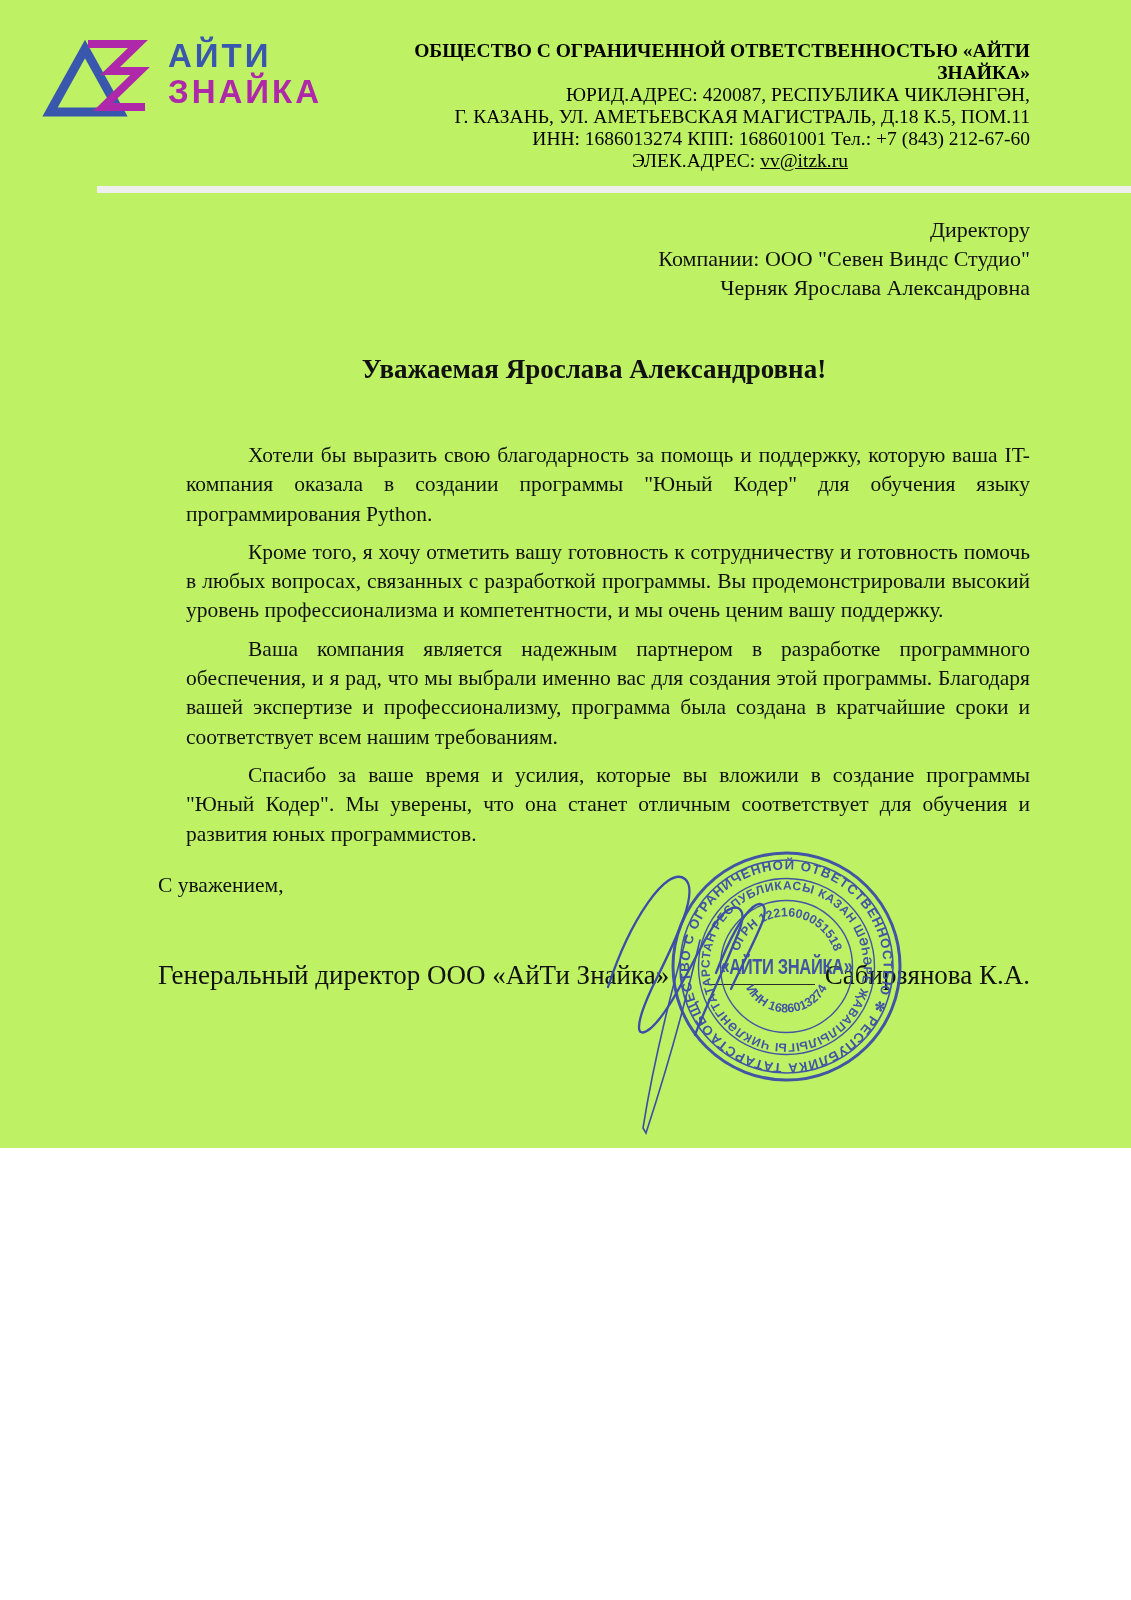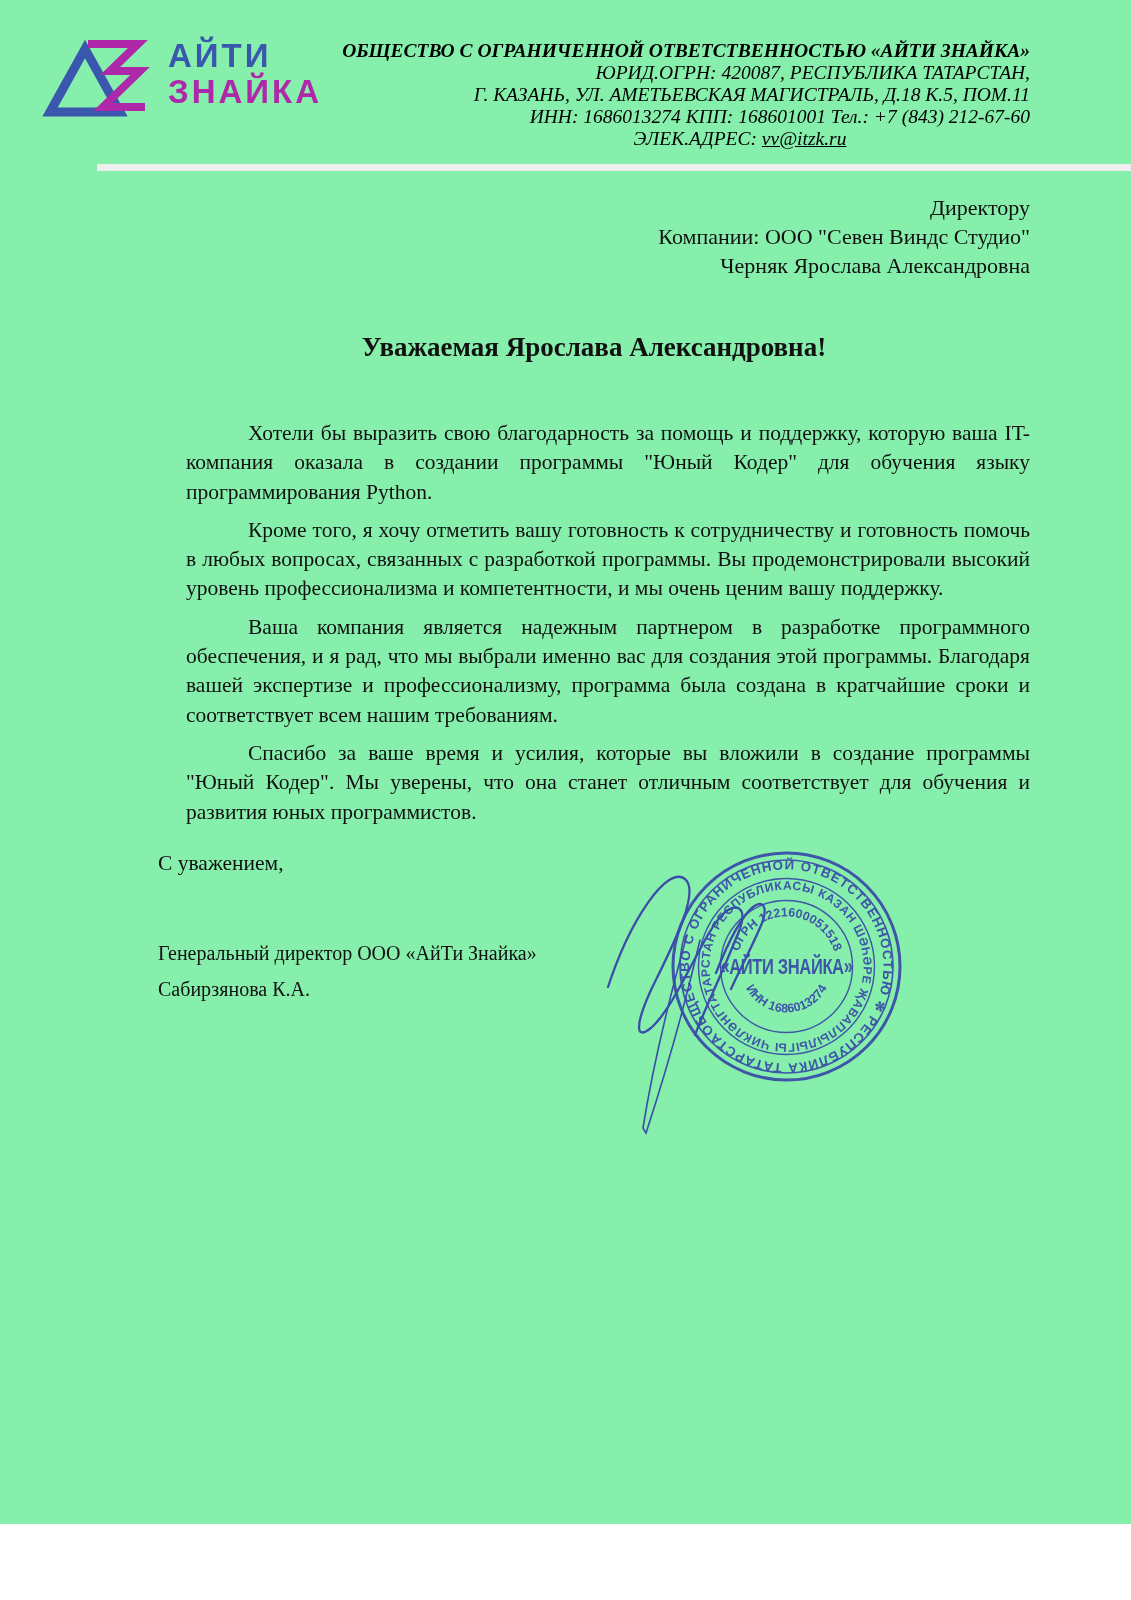--- a/index.html
+++ b/index.html
@@ -1,51 +1,51 @@
 <!DOCTYPE html>
 <html lang="ru"><head>
 <meta charset="utf-8">
 <style>
   html,body{margin:0;padding:0;background:#ffffff;}
   body{
     width:1131px;height:1600px;position:relative;overflow:hidden;
     font-family:"Liberation Serif", serif;color:#111;
     -webkit-font-smoothing:antialiased;
   }
-  .page{position:relative;width:1131px;height:1524px;background:#86efac;}
+  .page{position:relative;width:1131px;height:1148px;background:#bef264;}
 
   
   .letterhead{display:flex;align-items:flex-start;padding-top:36px;}
   .logo{display:flex;align-items:flex-start;margin-left:40px;width:300px;flex:0 0 auto;}
   .logo-mark{flex:0 0 auto;}
   .logo-text{margin-left:16px;margin-top:2px;font-family:"Liberation Sans",sans-serif;
     font-weight:bold;font-size:33px;line-height:36px;letter-spacing:3px;}
   .logo-text .lt1{color:#3a57ae;display:block;}
   .logo-text .lt2{color:#ae28a9;display:block;}
 
   .company-info{flex:1 1 auto;margin-right:101px;margin-top:4px;text-align:right;
-    font-size:19.5px;line-height:22px;color:#000;font-style:italic;}
+    font-size:19.5px;line-height:22px;color:#000;}
   .company-info .c-name{font-weight:bold;}
   .company-info .email-line{text-align:center;padding-left:110px;}
   .email-link{text-decoration:underline;color:#000;}
 
   .divider{margin:14px 0 0 97px;height:7px;background:#efefef;}
 
   
   .letter{margin:22px 101px 0 158px;width:872px;}
   .ref-line{font-size:22px;line-height:28px;}
   .addressee{text-align:right;font-size:22px;line-height:29px;margin-top:1px;}
   .salutation{text-align:center;font-weight:bold;font-size:27px;margin:52px 0 0 0;line-height:30px;}
   .paragraphs{margin-top:57px;margin-left:28px;}
   .paragraphs p{
     margin:0 0 9px 0;text-align:justify;text-indent:62px;
     font-size:21.5px;line-height:29.3px;
   }
   .closing{font-size:21.5px;line-height:29px;margin-top:22px;}
-  .sign-row{display:flex;align-items:baseline;margin-top:61px;font-size:20px;line-height:29px;flex-direction:column;}
+  .sign-row{display:flex;align-items:baseline;margin-top:61px;font-size:27px;line-height:29px;}
   .sign-title{white-space:nowrap;}
   .sign-line{flex:1 1 auto;border-bottom:1.6px solid #2a2a2a;height:1px;
     align-self:flex-end;margin:0 10px 5px 36px;}
   .sign-name{white-space:nowrap;}
 
   
   .stamp{position:absolute;left:669px;top:849px;opacity:.95;z-index:3;}
   .stamp text{font-family:"Liberation Sans",sans-serif;font-weight:bold;}
   .autograph{position:absolute;left:575px;top:845px;z-index:4;}
 </style>
@@ -60,21 +60,21 @@
         <path d="M 10 76 L 45 13 L 80 76 Z" fill="none" stroke="#3a57ae" stroke-width="9" stroke-linejoin="miter"></path>
         <path d="M 48 8 L 98 8 L 70 35 L 100 35 L 63 71 L 105 71" fill="none" stroke="#ae28a9" stroke-width="8" stroke-linejoin="miter"></path>
       </svg>
       <div class="logo-text">
         <span class="lt1">АЙТИ</span>
         <span class="lt2">ЗНАЙКА</span>
       </div>
     </div>
     <div class="company-info">
       <div class="c-name">ОБЩЕСТВО С ОГРАНИЧЕННОЙ ОТВЕТСТВЕННОСТЬЮ «АЙТИ ЗНАЙКА»</div>
-      <div>ЮРИД.ОГРН: 420087, РЕСПУБЛИКА ТАТАРСТАН,</div>
+      <div>ЮРИД.АДРЕС: 420087, РЕСПУБЛИКА ЧИКЛӘНГӘН,</div>
       <div>Г. КАЗАНЬ, УЛ. АМЕТЬЕВСКАЯ МАГИСТРАЛЬ, Д.18 К.5, ПОМ.11</div>
       <div>ИНН: 1686013274 КПП: 168601001 Тел.: +7 (843) 212-67-60</div>
       <div class="email-line"><span>ЭЛЕК.АДРЕС: </span><a href="#" class="email-link">vv@itzk.ru</a></div>
     </div>
   </header>
 
   <div class="divider"></div>
 
   <main class="letter">
 

